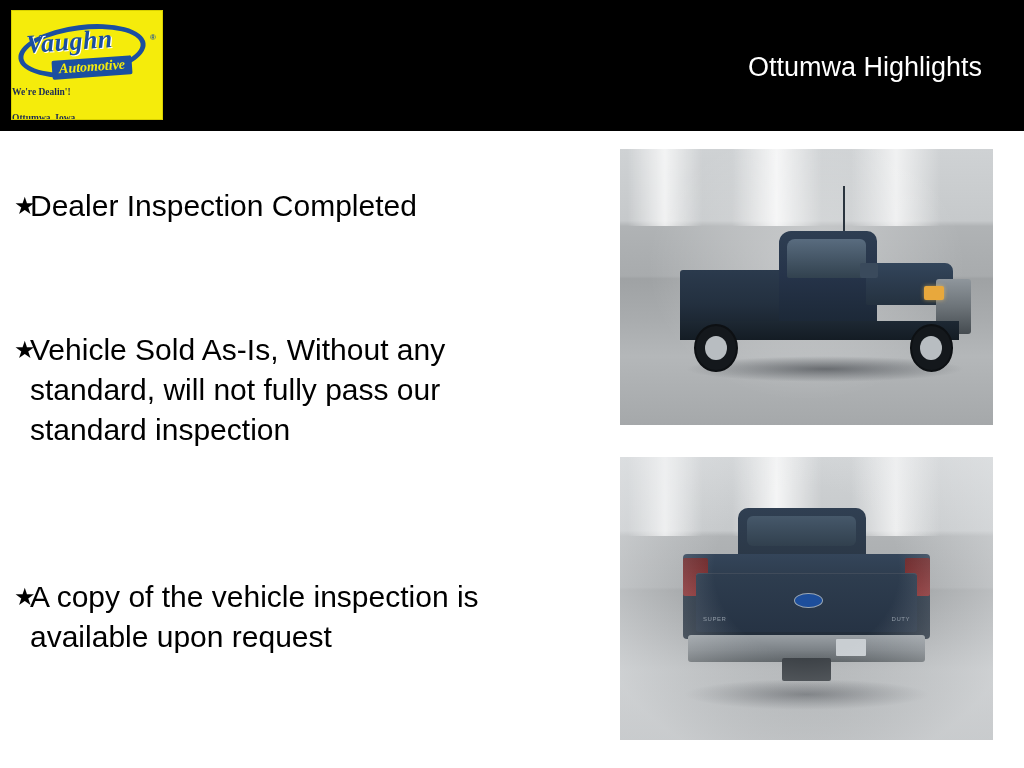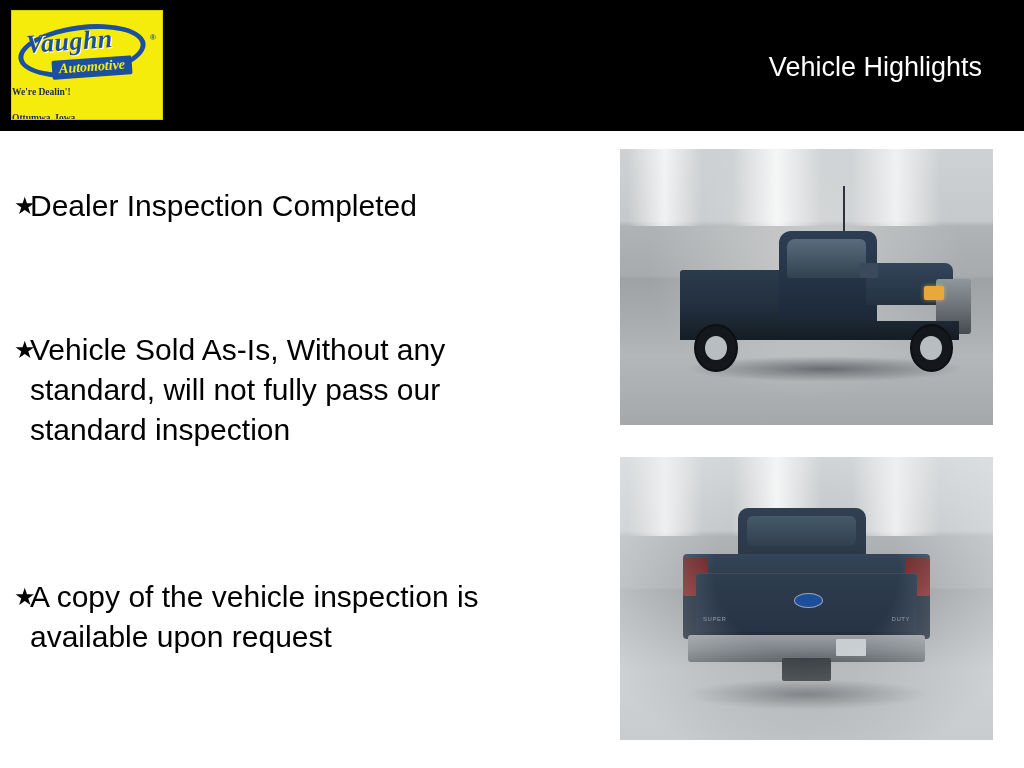--- a/index.html
+++ b/index.html
@@ -445,21 +445,21 @@
       <div class="logo-swoosh">
         <div class="ring"></div>
       </div>
       <div class="logo-word">Vaughn</div>
       <div class="logo-sub">Automotive</div>
       <div class="logo-reg">®</div>
       <div class="logo-tag1">We're Dealin'!</div>
       <div class="logo-tag2">Ottumwa, Iowa</div>
     </div>
 
-    <div class="header-title">Vehicle Highlights</div>
+    <div class="header-title">Ottumwa Highlights</div>
   </div>
 
   <div class="bullets">
 
     <div class="bullet" id="bullet-0">
       <div class="star">★</div>
       <div class="text">Dealer Inspection Completed</div>
     </div>
 
     <div class="bullet" id="bullet-1">

